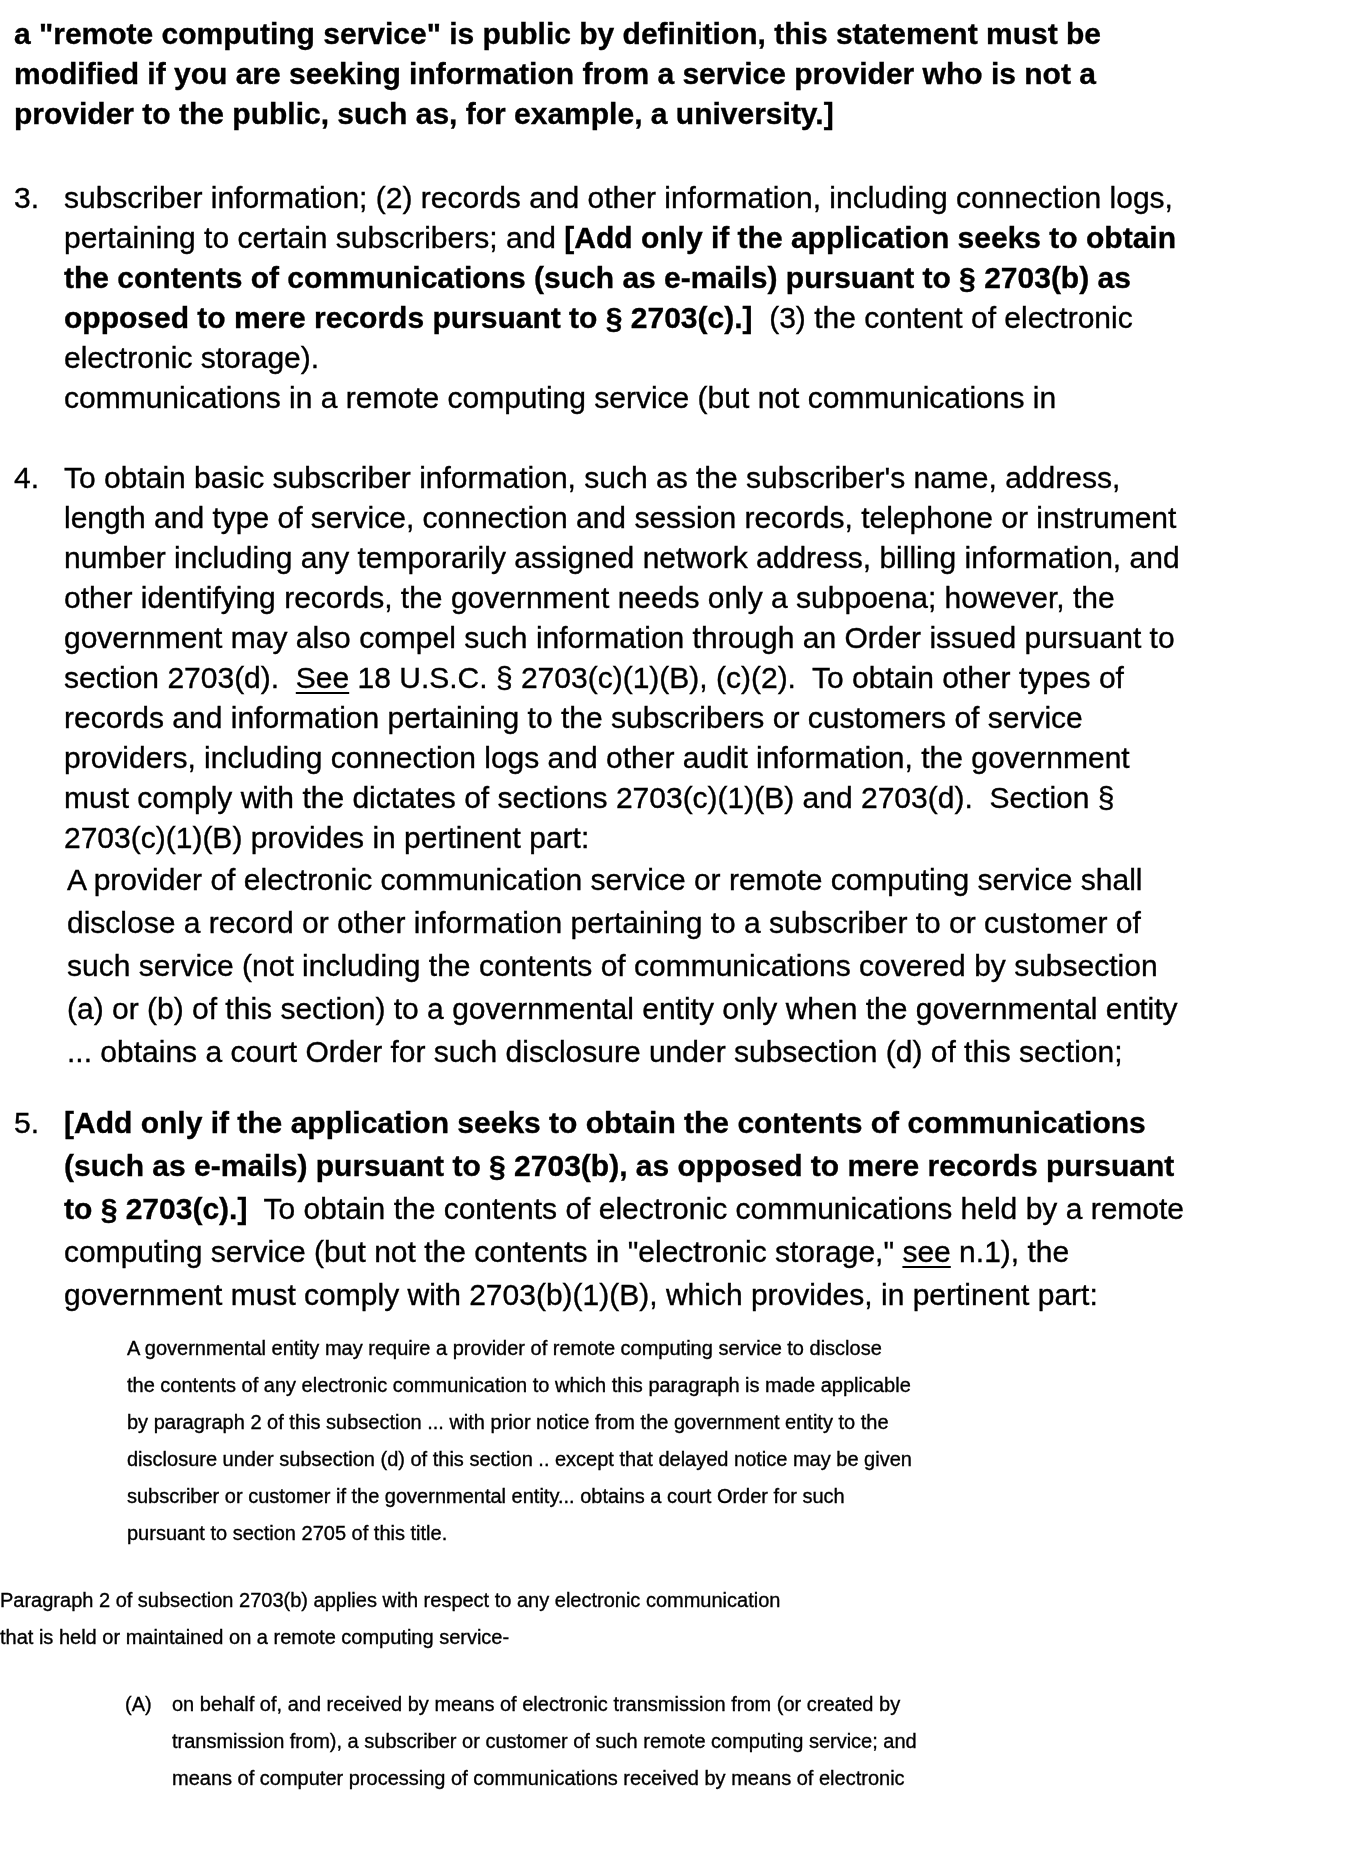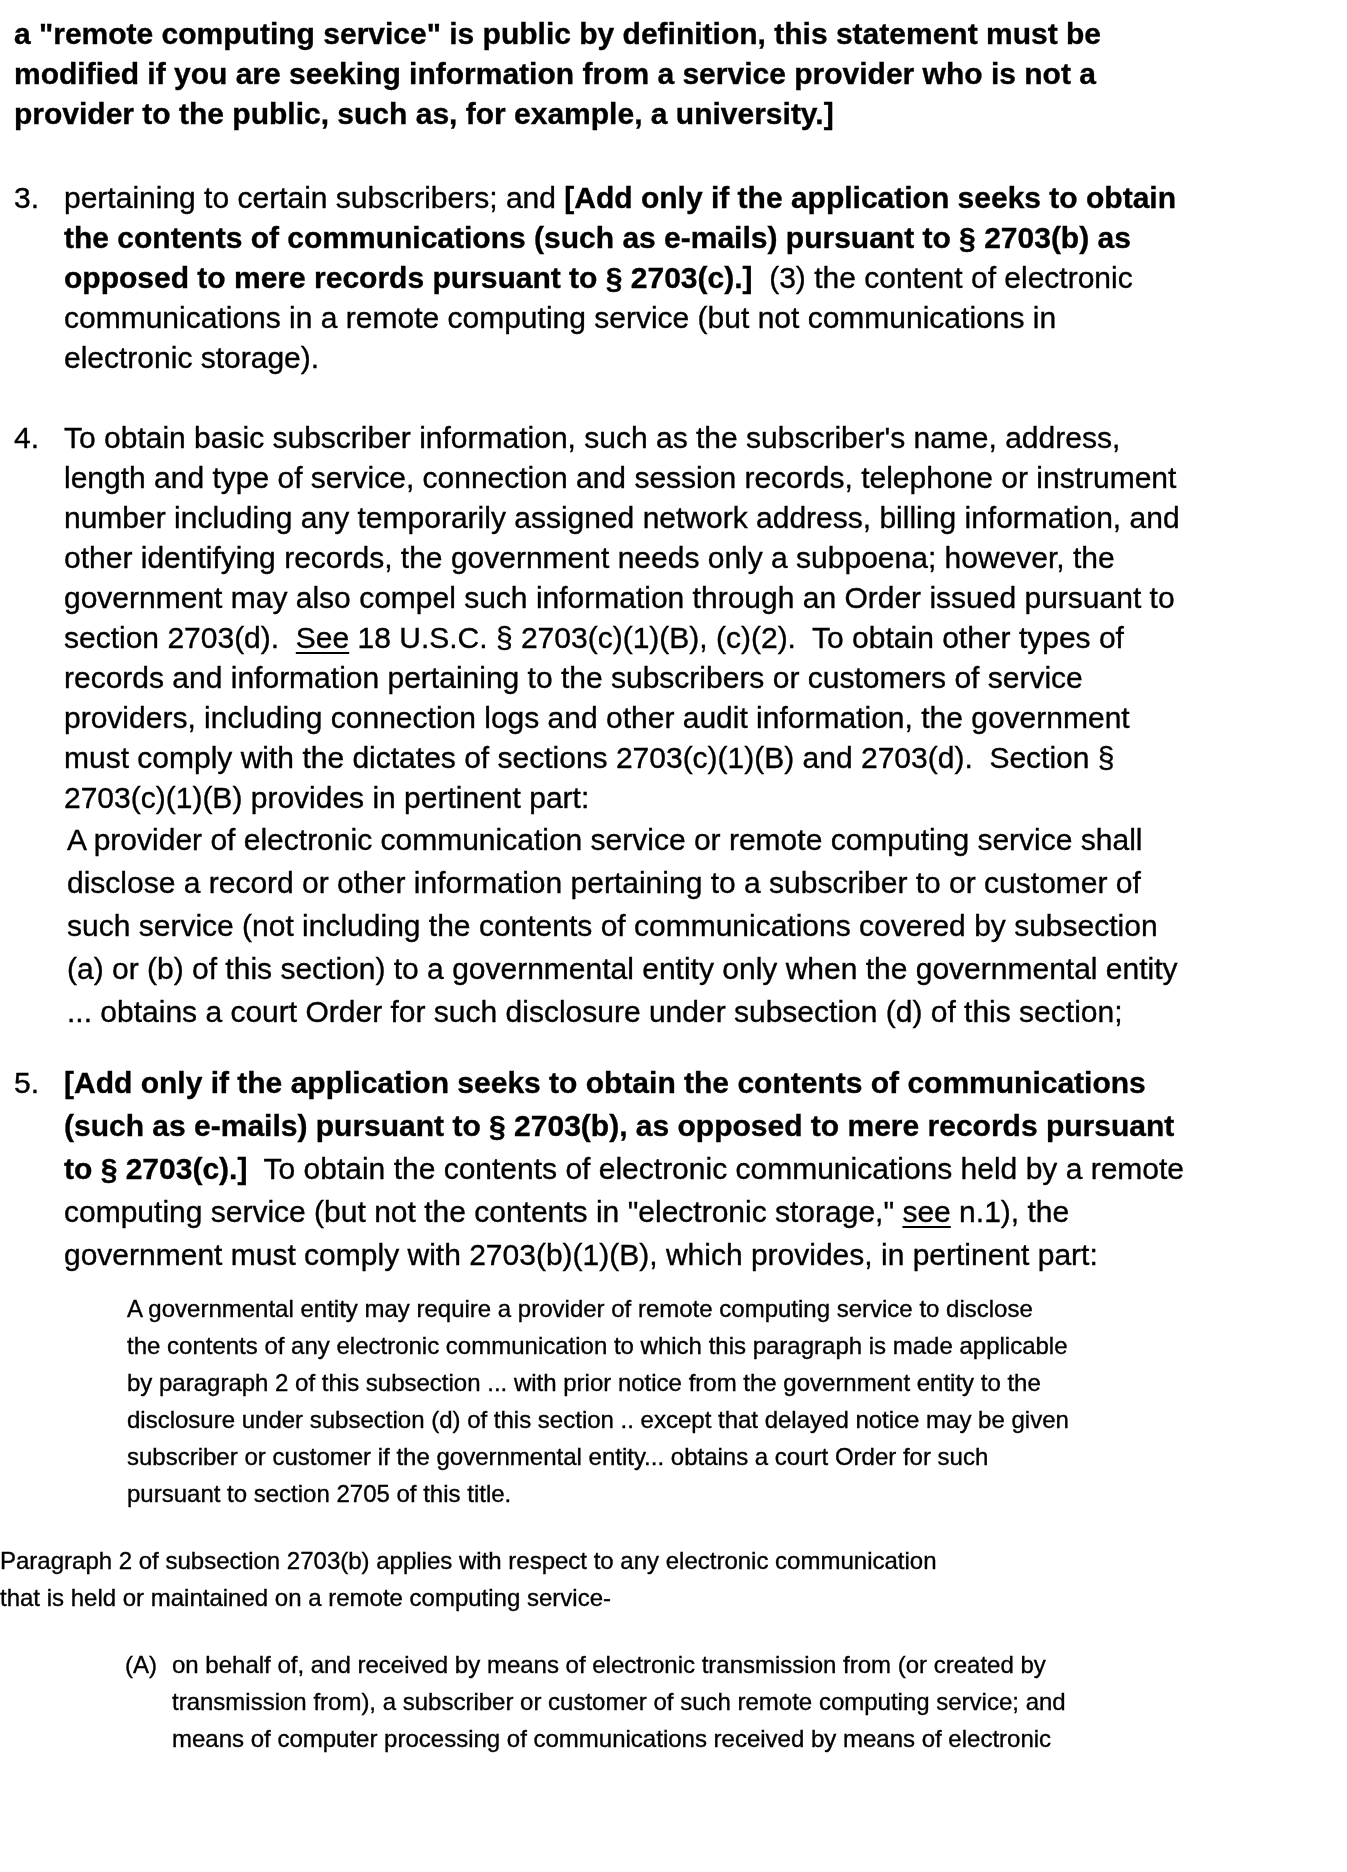--- a/index.html
+++ b/index.html
@@ -7,21 +7,21 @@
     width: 1347px; height: 1872px;
     background: #ffffff; color: #000000;
     font-family: "Liberation Sans", sans-serif;
     overflow: hidden;
     -webkit-text-stroke: 0.35px #000;
   }
   .page { padding-top: 14px; }
   .line { white-space: pre; }
 
   .size-main .line, .size-main .num { font-size: 30px; }
-  .size-small .line, .size-small .marker { font-size: 24px; }
+  .size-small .line, .size-small .marker { font-size: 20px; }
   .lh40 .line { line-height: 40px; }
   .lh43 .line { line-height: 43px; }
   .lh37 .line { line-height: 37px; }
 
   .seg-b { font-weight: bold; }
   .seg-u { text-decoration: underline; text-decoration-thickness: 2px; text-underline-offset: 4px; text-align: right; }
 
   .block-note { margin-left: 14px; }
   .block-item { position: relative; margin-left: 14px; padding-left: 50px; }
   .block-item .num { position: absolute; left: 0; top: 0; line-height: 40px; }
@@ -44,25 +44,26 @@
 <body>
 
 <main class="page">
     <div class="block-note size-main lh40" data-block="bracket-note-continuation">
       <div class="line"><span class="seg-b ">a "remote computing service" is public by definition, this statement must be</span></div>
       <div class="line"><span class="seg-b ">modified if you are seeking information from a service provider who is not a</span></div>
       <div class="line"><span class="seg-b ">provider to the public, such as, for example, a university.]</span></div>
     </div>
     <div class="block-item size-main lh40" data-block="item-3">
       <span class="num">3.</span>
+      <div class="line"><span class="">subscriber information; (2) records and other information, including connection logs,</span></div>
       <div class="line"><span class="">pertaining to certain subscribers; and </span><span class="seg-b ">[Add only if the application seeks to obtain</span></div>
       <div class="line"><span class="seg-b ">the contents of communications (such as e-mails) pursuant to § 2703(b) as</span></div>
       <div class="line"><span class="seg-b ">opposed to mere records pursuant to § 2703(c).]</span><span class="">  (3) the content of electronic</span></div>
+      <div class="line"><span class="">electronic storage).</span></div>
       <div class="line"><span class="">communications in a remote computing service (but not communications in</span></div>
-      <div class="line"><span class="">electronic storage).</span></div>
     </div>
     <div class="block-item size-main lh40" data-block="item-4">
       <span class="num">4.</span>
       <div class="line"><span class="">To obtain basic subscriber information, such as the subscriber's name, address,</span></div>
       <div class="line"><span class="">length and type of service, connection and session records, telephone or instrument</span></div>
       <div class="line"><span class="">number including any temporarily assigned network address, billing information, and</span></div>
       <div class="line"><span class="">other identifying records, the government needs only a subpoena; however, the</span></div>
       <div class="line"><span class="">government may also compel such information through an Order issued pursuant to</span></div>
       <div class="line"><span class="">section 2703(d).  </span><span class="seg-u">See</span><span class=""> 18 U.S.C. § 2703(c)(1)(B), (c)(2).  To obtain other types of</span></div>
       <div class="line"><span class="">records and information pertaining to the subscribers or customers of service</span></div>

